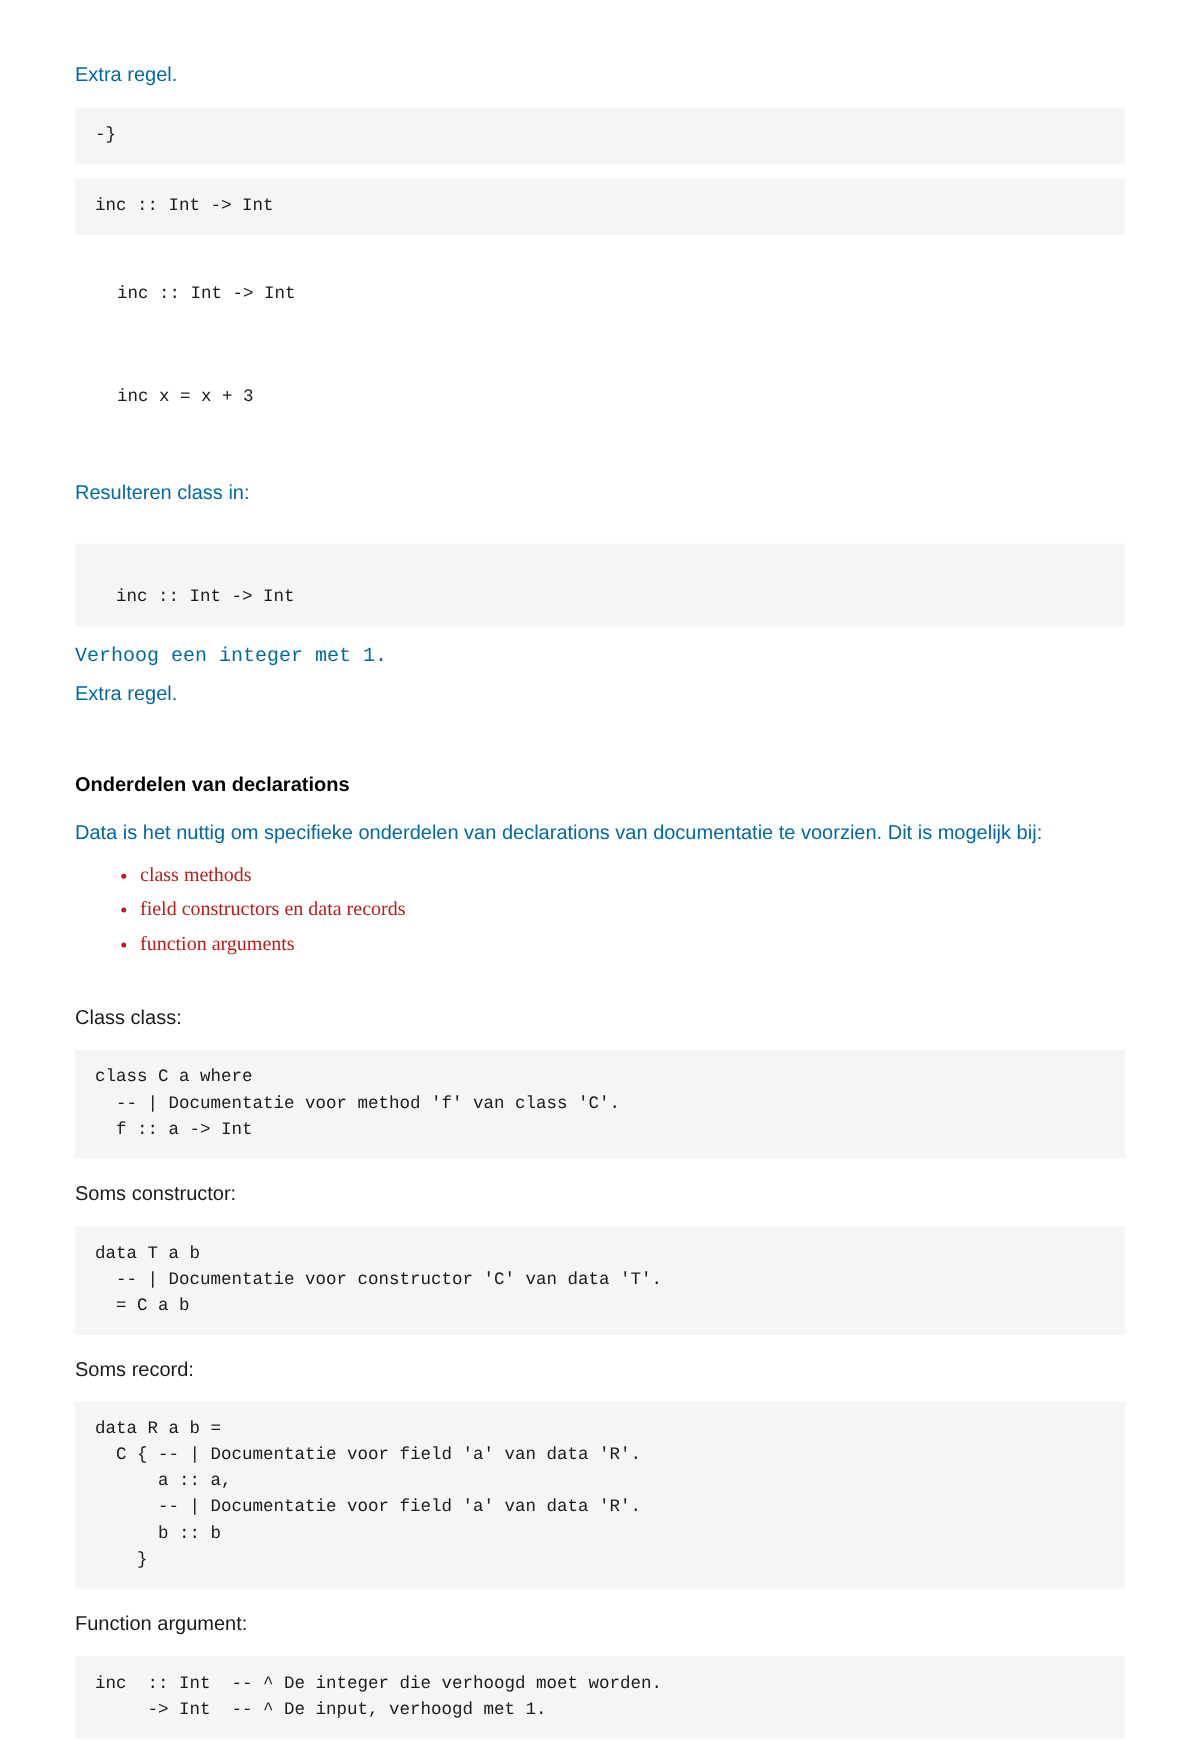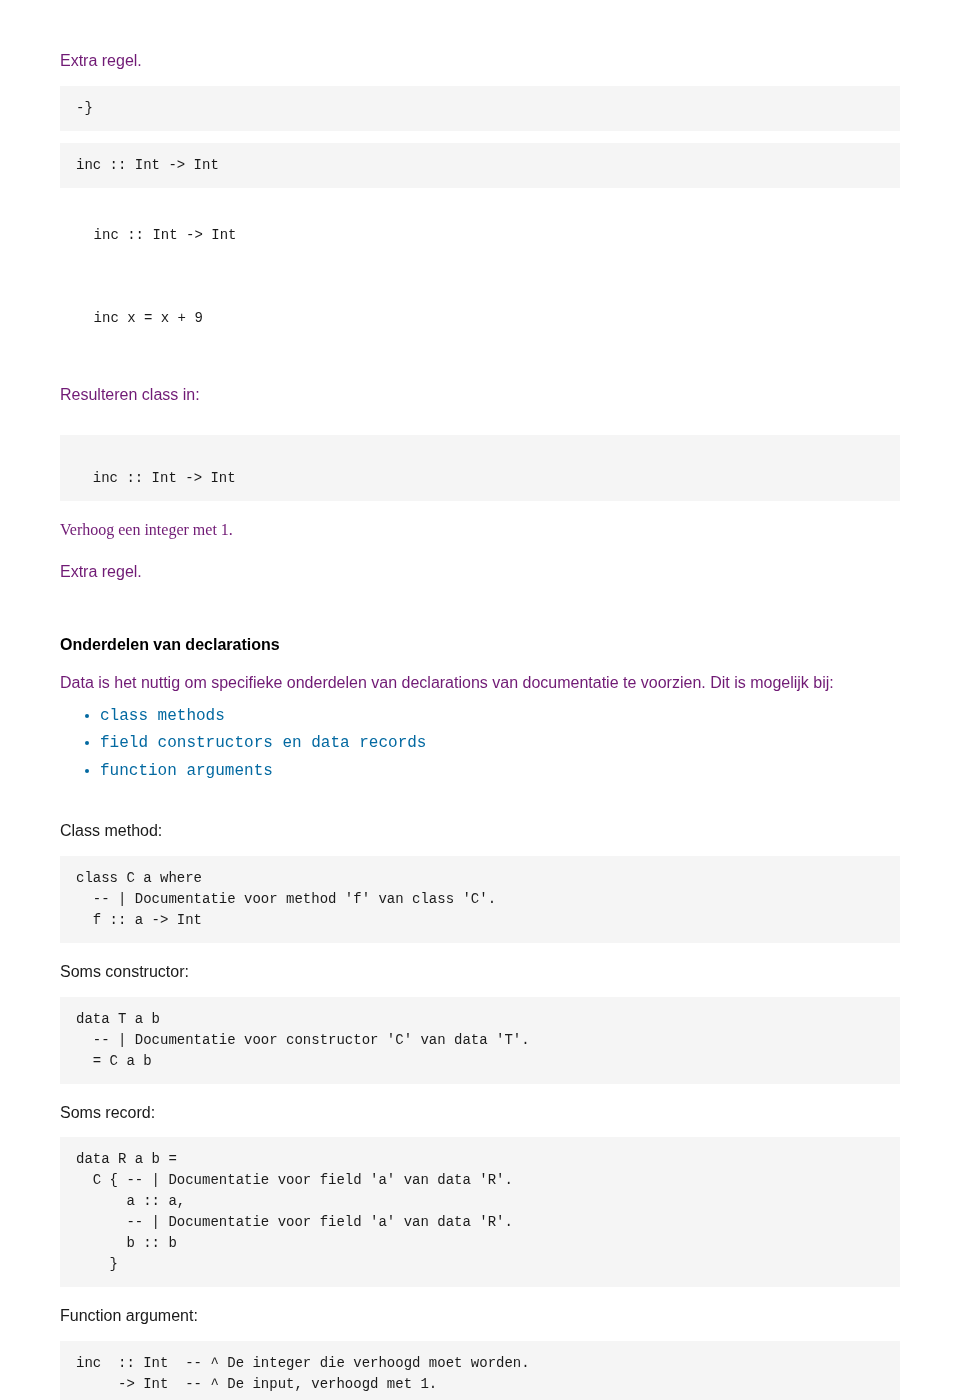--- a/index.html
+++ b/index.html
@@ -35,94 +35,94 @@
       font-size: 16px;
       font-weight: bold;
       color: #000;
       margin: 24px 0 12px 0;
     }
 
     .prose {
       font-family: Arial, Helvetica, sans-serif;
       font-size: 16px;
       line-height: 1.6;
-      color: #701a75;
+      color: #0369a1;
       margin: 8px 0;
     }
 
     .label {
       font-family: Arial, Helvetica, sans-serif;
       font-size: 16px;
       font-weight: normal;
       color: #1a1a1a;
       margin: 16px 0 6px 0;
     }
 
     .bullet-list {
       list-style: disc;
       margin-left: 40px;
       margin-top: 6px;
       margin-bottom: 6px;
     }
 
     .bullet-list li {
-      font-family: Liberation Mono, monospace;
+      font-family: Liberation Serif, serif;
       font-size: 16px;
       line-height: 1.6;
-      color: #0369a1;
-      margin: 2px 0;
+      color: #b91c1c;
+      margin: 2px 12px;
     }
 
     .spacer {
       height: 8px;
     }
   </style>
 </head>
 <body>
 
 <p class="prose">Extra regel.</p>
 <div class="code-block">-}</div>
 <div class="code-block">inc :: Int -&gt; Int</div>
 
 <div style="margin: 0 0 8px 0;">
   <div class="code-block" style="background: transparent; padding: 4px 0;">
     <span>inc :: Int -&gt; Int</span>
   </div>
   <div class="code-block" style="background: transparent; padding: 4px 0;">
-    <span>inc x = x + 9</span>
+    <span>inc x = x + 3</span>
   </div>
 </div>
 
 <div class="spacer"></div>
 
 <p class="prose">Resulteren class in:</p>
 
 <div class="spacer"></div>
 
 <div class="code-block">
   <span>inc :: Int -&gt; Int</span>
 </div>
-<p class="prose" style="font-family: Liberation Serif, serif; font-size: 16px; margin: 16px 0;">Verhoog een integer met 1.</p>
+<p class="prose" style="font-family: Liberation Mono, monospace; font-size: 16px; margin: 0 0;">Verhoog een integer met 1.</p>
 <p class="prose" style="font-family: Arial, Helvetica, sans-serif; font-size: 16px; margin: 4px 0;">Extra regel.</p>
 
 <div class="spacer" style="height: 20px;"></div>
 
 <h2 class="section-heading">Onderdelen van declarations</h2>
 
 <p class="prose">Data is het nuttig om specifieke onderdelen van declarations van documentatie te voorzien. Dit is mogelijk bij:</p>
 
 <ul class="bullet-list">
   <li>class methods</li>
   <li>field constructors en data records</li>
   <li>function arguments</li>
 </ul>
 
 <div class="spacer" style="height: 12px;"></div>
 
-<p class="label">Class method:</p>
+<p class="label">Class class:</p>
 
 <div class="code-block">class C a where
   -- | Documentatie voor method 'f' van class 'C'.
   f :: a -&gt; Int</div>
 
 <p class="label">Soms constructor:</p>
 
 <div class="code-block">data T a b
   -- | Documentatie voor constructor 'C' van data 'T'.
   = C a b</div>

